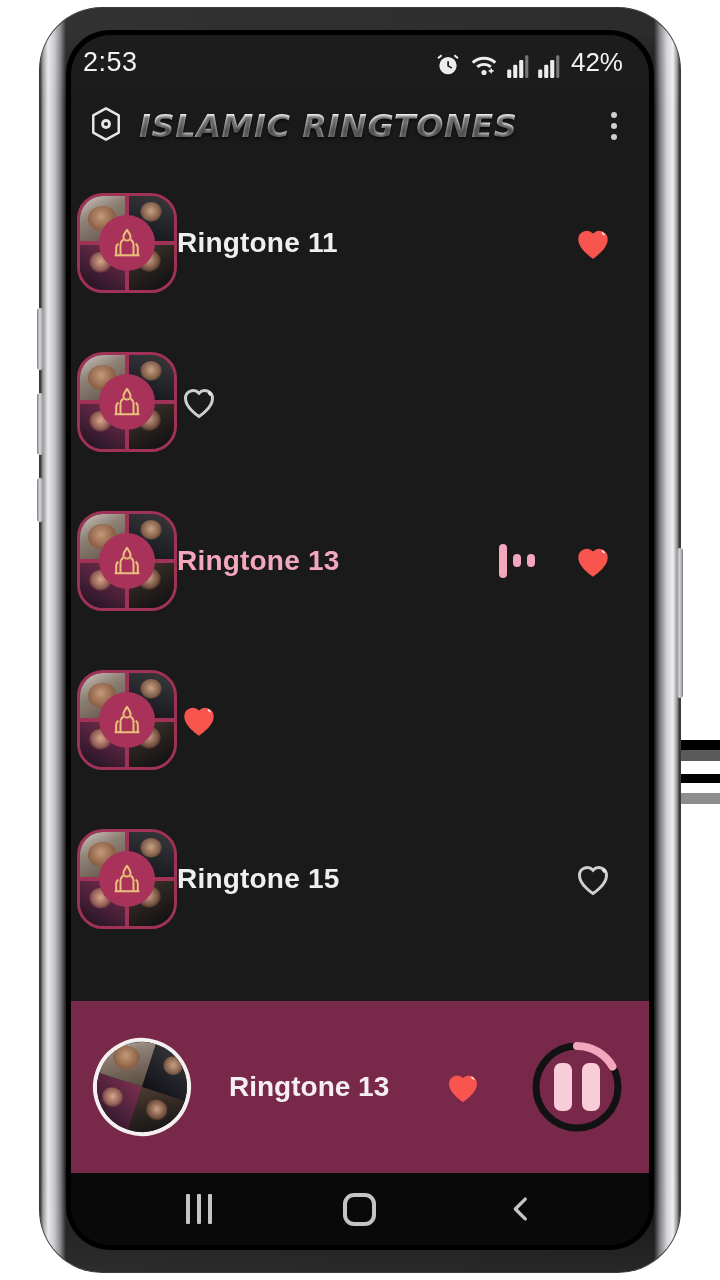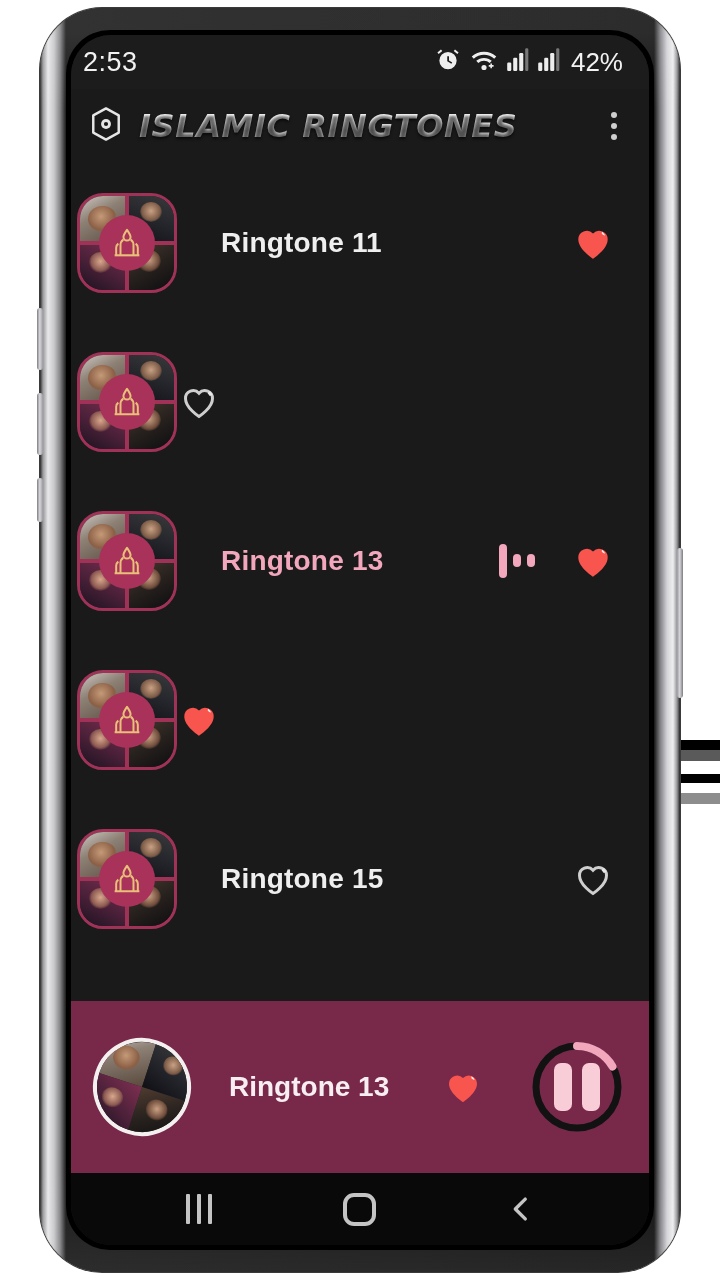--- a/index.html
+++ b/index.html
@@ -66,21 +66,21 @@
 
   
   #statusbar {
     height:54px; flex:0 0 54px; position:relative;
     background:#1d1c1c;
     display:flex; align-items:center; justify-content:space-between;
     padding:0 26px 0 18px;
   }
   #clock { color:#f2f2f2; font-size:27px; font-weight:400; letter-spacing:.5px;
            margin-left:-6px; }
-  #sysicons { display:flex; align-items:flex-start; gap:9px; }
+  #sysicons { display:flex; align-items:flex-end; gap:9px; }
   #sysicons svg { display:block; }
   #battery-text { color:#f2f2f2; font-size:26px; margin-left:2px; letter-spacing:0px;}
 
   
   #appbar {
     flex:0 0 74px; display:flex; align-items:center; gap:14px;
     padding:0 24px 0 16px; background:#1b1a1a;
   }
   #app-title {
     flex:1; font-size:32px; font-weight:bold; font-style:italic;
@@ -121,21 +121,21 @@
       background:radial-gradient(circle at 50% 45%, #caa083 0%, #6f4d3c 58%, transparent 74%); }
   .thumb .cross-v { position:absolute; left:calc(50% - 2px); top:0; width:4px; height:100%; background:#a03257; }
   .thumb .cross-h { position:absolute; top:calc(50% - 2px); left:0; height:4px; width:100%; background:#a03257; }
   .thumb .badge {
     position:absolute; left:50%; top:50%; transform:translate(-50%,-50%);
     width:56px; height:56px; border-radius:50%; background:#a83259;
     display:flex; align-items:center; justify-content:center;
   }
   .thumb .badge svg { width:34px; height:34px; }
 
-  .row-title { flex:1; margin-left:44px; font-size:28px; font-weight:bold;
+  .row-title { flex:1; font-size:28px; font-weight:bold;
                color:#efefef; letter-spacing:.2px; }
   .row.active .row-title { color:#f2a7bd; }
 
   .eq { display:flex; align-items:center; gap:6px; margin-right:36px; height:34px; }
   .eq i { display:block; width:8px; border-radius:4px; background:#f2a7bd; }
   .eq i:nth-child(1){ height:34px; }
   .eq i:nth-child(2){ height:13px; }
   .eq i:nth-child(3){ height:13px; }
 
   .heart { width:44px; height:44px; flex:0 0 44px; display:flex; align-items:center; justify-content:center; }

